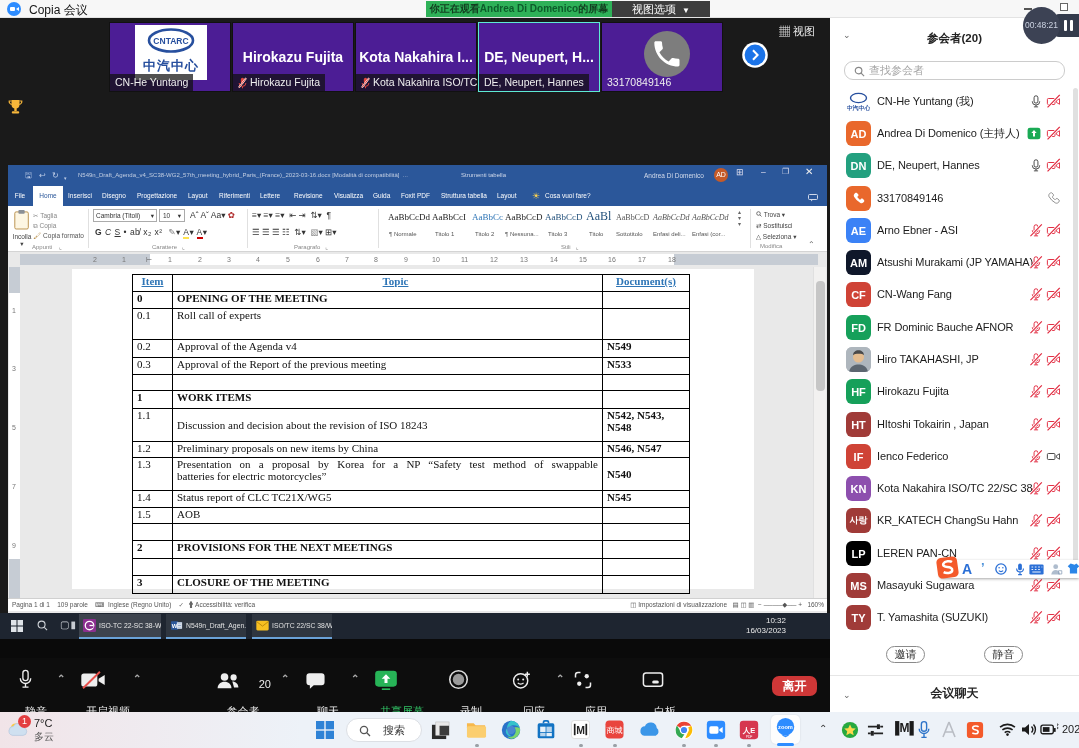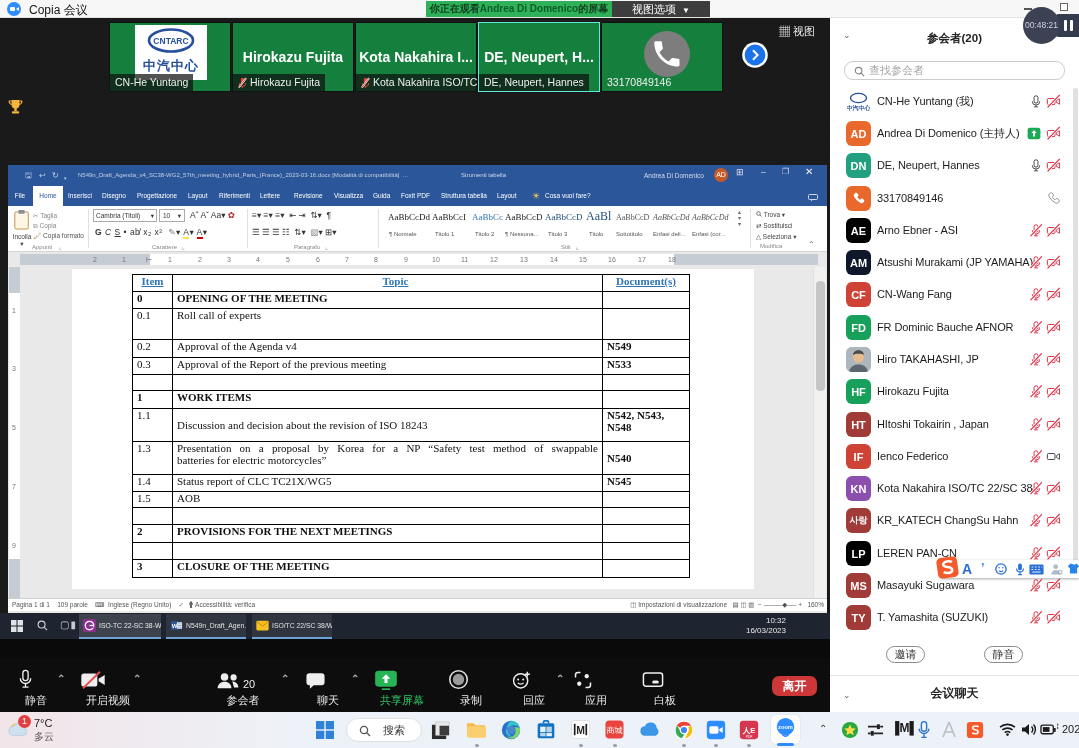--- a/index.html
+++ b/index.html
@@ -13,21 +13,21 @@
 #zoomlogo:after { content:""; position:absolute; left:3px; top:5px; width:5px; height:4px; background:#fff; border-radius:1px; }
 #zoomlogo:before { content:""; position:absolute; left:8.5px; top:5px; border-top:2px solid transparent; border-bottom:2px solid transparent; border-right:3px solid #fff; }
 #topbar-title { left:29px; top:2px; font-size:12px; color:#161616; }
 #greenbanner { left:426px; top:1px; width:186px; height:16px; background:#2eb158; color:#123c1f; font-size:10px; font-weight:bold; text-align:center; line-height:16px; }
 #viewopt { left:612px; top:1px; width:98px; height:16px; background:#3d3d3d; color:#fff; font-size:11px; text-align:center; line-height:16px; }
 
 
 #main { left:0; top:18px; width:830px; height:694px; background:#1a1a1a; overflow:hidden; }
 
 
-.tile { position:absolute; top:4px; height:70px; width:122px; background:#15803d; border:1px solid #111; }
+.tile { position:absolute; top:4px; height:70px; width:122px; background:#4c1d95; border:1px solid #111; }
 .tile .big { position:absolute; left:0; right:0; top:0; bottom:0; display:flex; align-items:center; justify-content:center; color:#fff; font-weight:bold; font-size:14px; white-space:nowrap; overflow:hidden; }
 .tile .lbl { position:absolute; left:0; bottom:0; height:17px; background:rgba(15,15,15,.72); color:#eee; font-size:10.5px; line-height:17px; padding:0 5px; white-space:nowrap; overflow:hidden; display:flex; align-items:center; gap:3px; }
 
 
 #word { left:8px; top:147px; width:819px; height:466px; background:#e9e9e9; }
 #wtitle { left:0; top:0; width:100%; height:21px; background:#2b579a; color:#bfcde8; font-size:8.5px; line-height:14px; }
 #wtabs { left:0; top:21px; width:100%; height:20px; background:#2b579a; color:#fff; font-size:11px; }
 #wribbon { left:0; top:41px; width:100%; height:46px; background:#fff; border-bottom:1px solid #d4d4d4; color:#444; }
 #wruler { left:0; top:87px; width:100%; height:15px; background:#e9e9e9; }
 #wdoc { left:0; top:102px; width:100%; height:331px; background:#e9e9e9; overflow:hidden; }
@@ -42,21 +42,21 @@
 #dtable .c3 { width:87px; }
 #dtable .hd { color:#2e75b6; font-weight:bold; text-decoration:underline; text-align:center; }
 
 
 #stask { left:0; top:595px; width:830px; height:26px; background:#1e2530; }
 
 #zgap { left:0; top:621px; width:830px; height:19px; background:#0a0a0a; }
 
 #ztool { left:0; top:640px; width:830px; height:54px; background:#0d0d0d; color:#ddd; }
 .zbtn { position:absolute; text-align:center; font-size:11px; color:#e8e8e8; }
-.zbtn .ic { height:22px; margin-bottom:3px; display:flex; align-items:flex-end; justify-content:flex-start; }
+.zbtn .ic { height:22px; margin-bottom:14px; display:flex; align-items:flex-end; justify-content:space-between; }
 #zleave { position:absolute; left:772px; top:18px; width:45px; height:20px; background:#ce3737; border-radius:7px; color:#fff; font-size:12px; font-weight:bold; text-align:center; line-height:20px; }
 
 
 #panel { left:830px; top:18px; width:249px; height:694px; background:#fff; z-index:4; }
 #phead { position:absolute; left:0; top:13px; width:100%; text-align:center; font-size:11.5px; font-weight:bold; color:#232323; }
 #psearch { position:absolute; left:14px; top:43px; width:221px; height:19px; border:1px solid #ccc; border-radius:9px; color:#a5a5a5; font-size:11px; line-height:17px; }
 .prow { position:absolute; left:0; width:249px; height:32px; }
 .pav { position:absolute; left:16px; top:4px; width:25px; height:25px; border-radius:6px; color:#fff; font-size:11px; font-weight:bold; display:flex; align-items:center; justify-content:center; }
 .pname { position:absolute; left:47px; top:0; height:32px; line-height:32px; font-size:11px; letter-spacing:-0.1px; color:#1c1c1c; white-space:nowrap; }
 .pic1 { position:absolute; left:199px; top:9px; width:14px; height:15px; }
@@ -302,20 +302,25 @@
         <tr style="height:18px">
               <td><b>1</b></td>
               <td><b>WORK ITEMS</b></td>
               <td></td>
             </tr>
         <tr style="height:33px">
               <td>1.1</td>
               <td style="vertical-align:middle">Discussion and decision about the revision of ISO 18243</td>
               <td><b>N542, N543,<br>N548</b></td>
             </tr>
+        <tr style="height:16px">
+              <td>1.2</td>
+              <td>Preliminary proposals on new items by China</td>
+              <td><b>N546, N547</b></td>
+            </tr>
         <tr style="height:33px">
               <td>1.3</td>
               <td><span style="display:block;text-align:justify;text-align-last:justify;">Presentation on a proposal by Korea for a NP “Safety test method of swappable</span><span>batteries for electric motorcycles”</span></td>
               <td style="vertical-align:middle"><b>N540</b></td>
             </tr>
         <tr style="height:17px">
               <td>1.4</td>
               <td>Status report of CLC TC21X/WG5</td>
               <td><b>N545</b></td>
             </tr>
@@ -550,21 +555,21 @@
           <svg width="15" height="15" viewBox="0 0 24 24" style="color:#fff">
             <path d="M6.8 3.2c.8-.8 2-.8 2.7 0l2 2c.7.8.7 2 0 2.7l-1 1c-.3.4-.4 1 0 1.4l3.2 3.2c.4.4 1 .4 1.4 0l1-1c.7-.7 1.9-.7 2.7 0l2 2c.7.8.7 2 0 2.8l-1.2 1.1c-1.2 1.2-3 1.5-4.5.7a26 26 0 0 1-10.2-10c-.8-1.6-.5-3.4.7-4.6l1.2-1.3z" fill="#fff"></path>
           </svg>
         </div>
         <div class="pname">33170849146</div>
     <svg class="pic2" style="color:#8a8a8a">
           <use href="#s-phone"></use>
         </svg>
       </div>
   <div class="prow" style="top:196px">
-        <div class="pav" style="background:#000000">AE</div>
+        <div class="pav" style="background:#3b82f6">AE</div>
         <div class="pname">Arno Ebner - ASI</div>
     <svg class="pic1" style="color:#e0243a">
           <use href="#s-mic"></use>
           <use href="#s-slash"></use>
         </svg>
     <svg class="pic2" style="color:#e0243a">
           <use href="#s-camo"></use>
           <use href="#s-slash"></use>
         </svg>
       </div>

